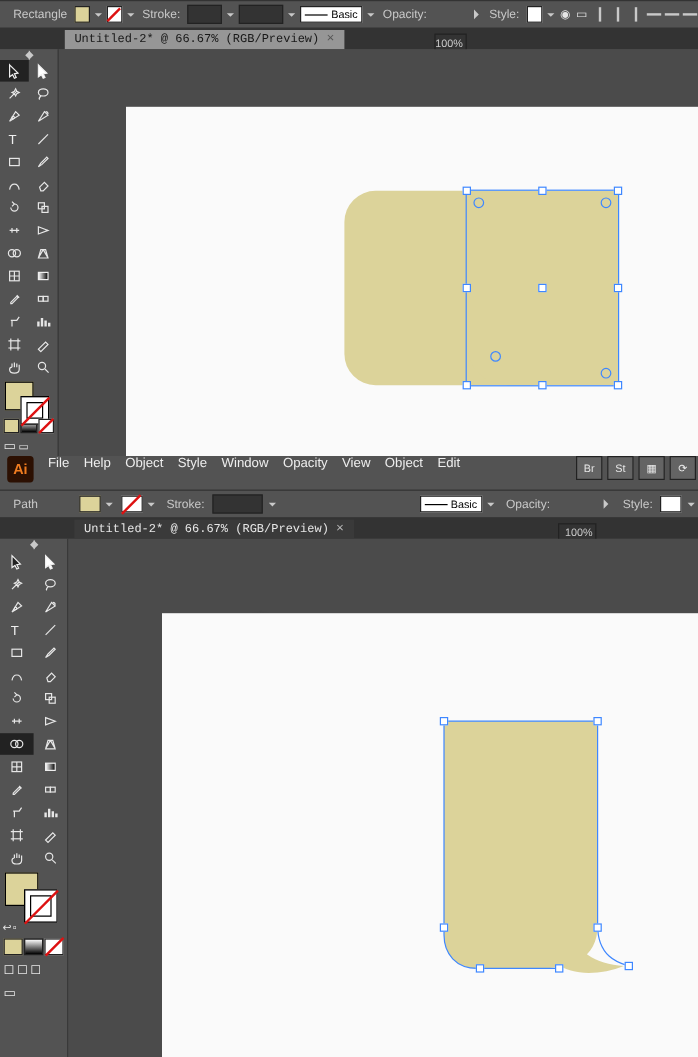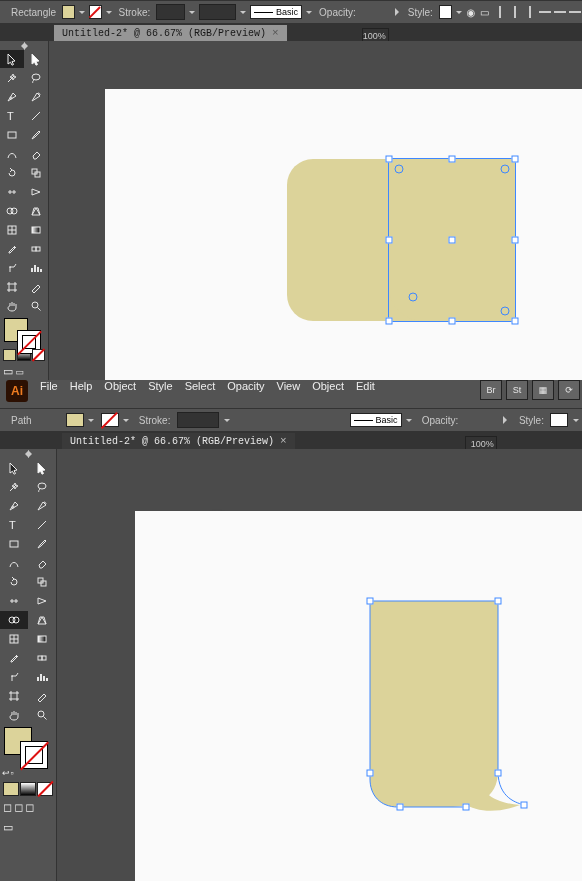--- a/index.html
+++ b/index.html
@@ -344,21 +344,21 @@
 </div>
 
 <div class="app bot">
 
   <div class="appmenu">
     <div class="ai-logo">Ai</div>
     <span class="mitem">File</span>
     <span class="mitem">Help</span>
     <span class="mitem">Object</span>
     <span class="mitem">Style</span>
-    <span class="mitem">Select</span>
+    <span class="mitem">Window</span>
     <span class="mitem">Opacity</span>
     <span class="mitem">View</span>
     <span class="mitem">Object</span>
     <span class="mitem">Edit</span>
     <span style="flex:1"></span>
     <span class="mbtn">Br</span>
     <span class="mbtn">St</span>
     <span class="mbtn">▦</span>
     <span class="mbtn">⟳</span>
   </div>

